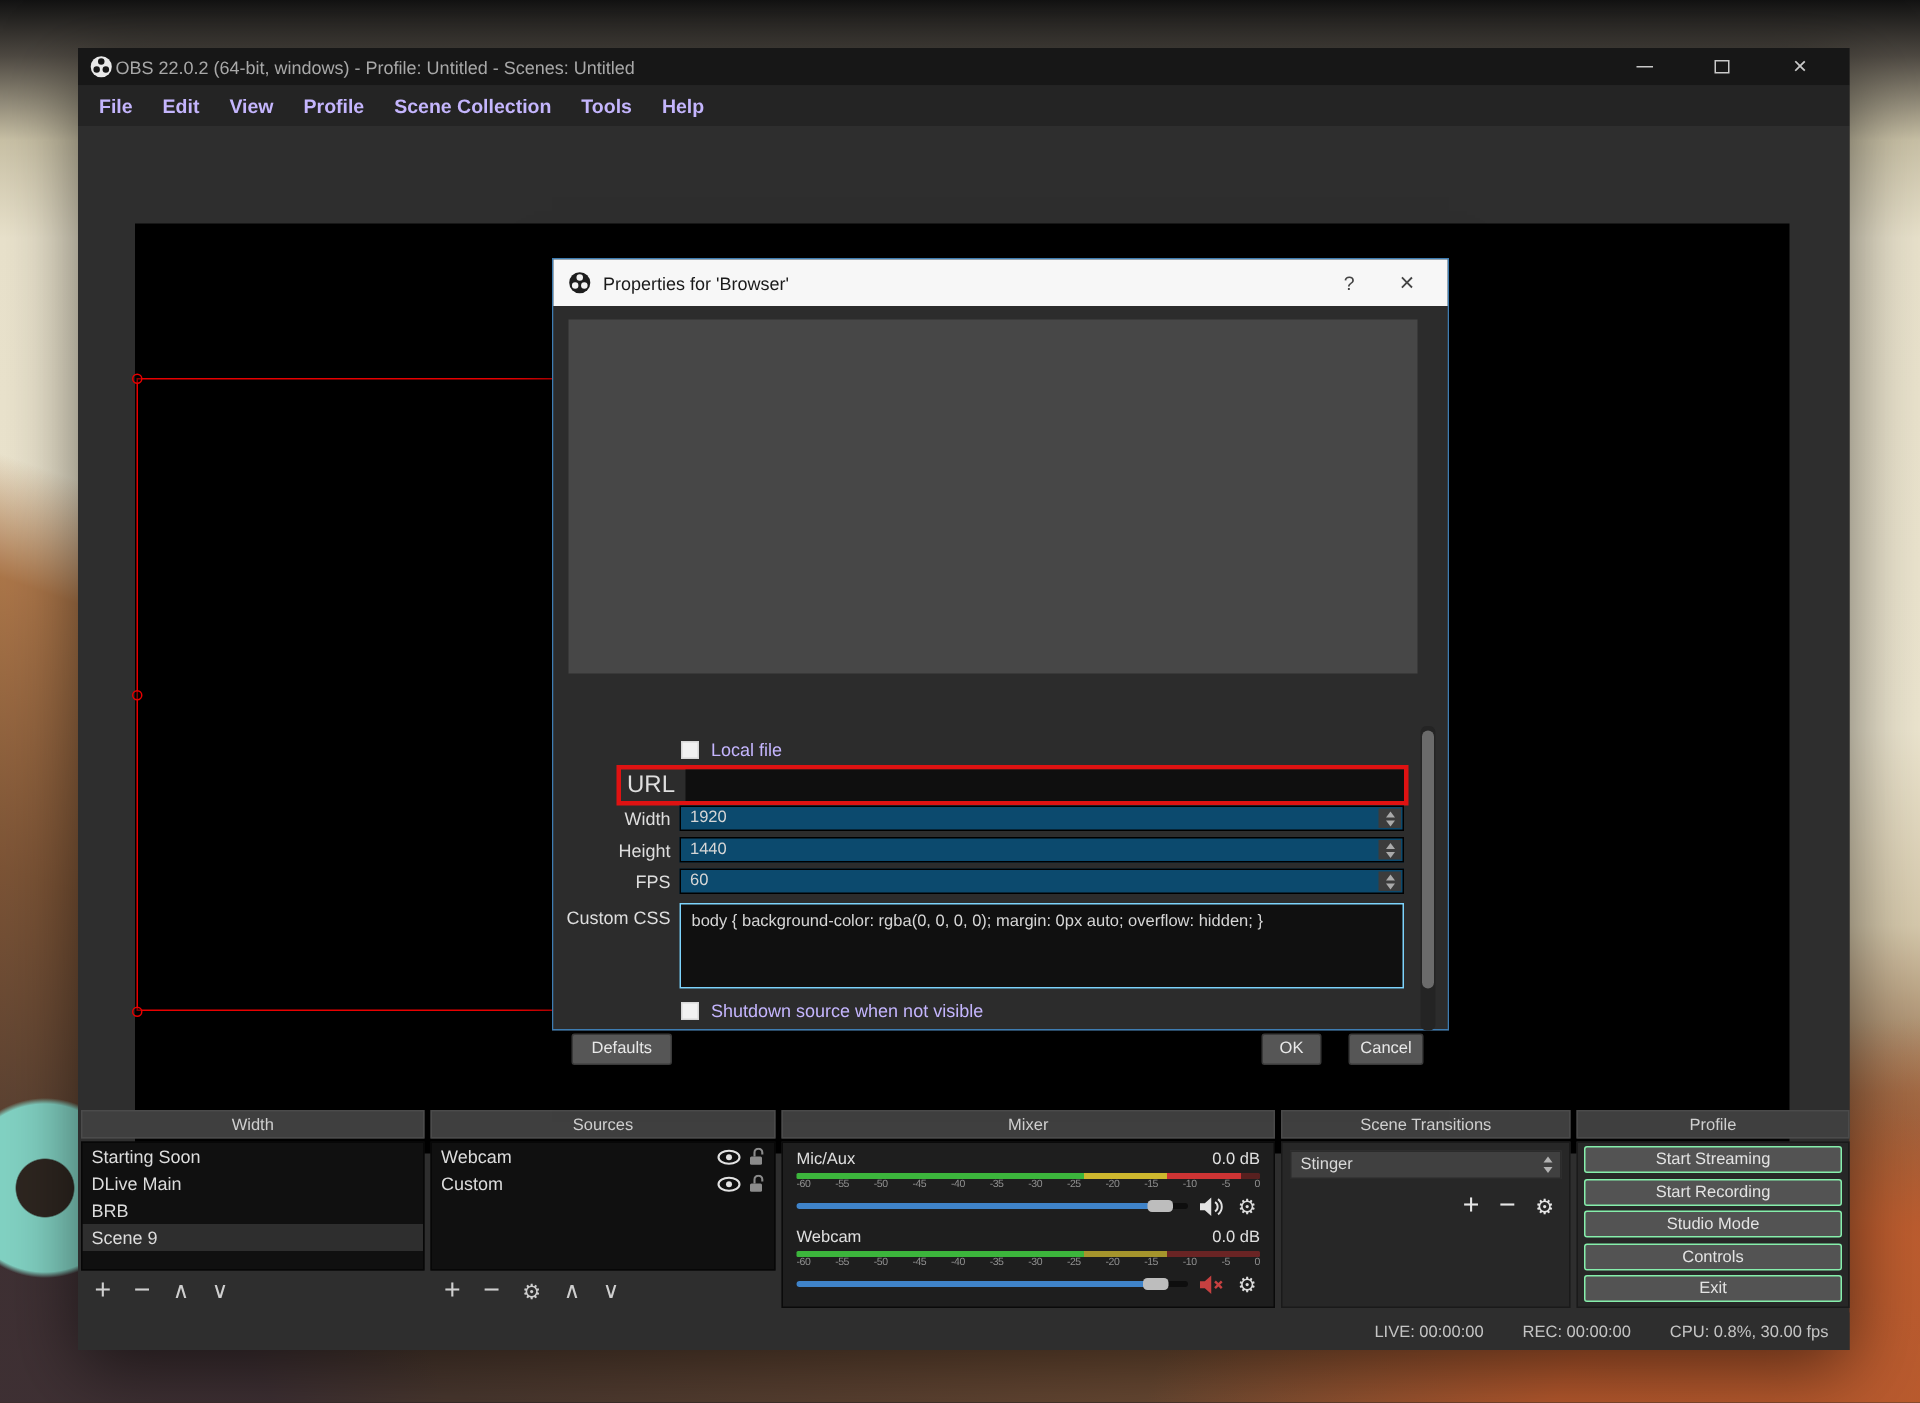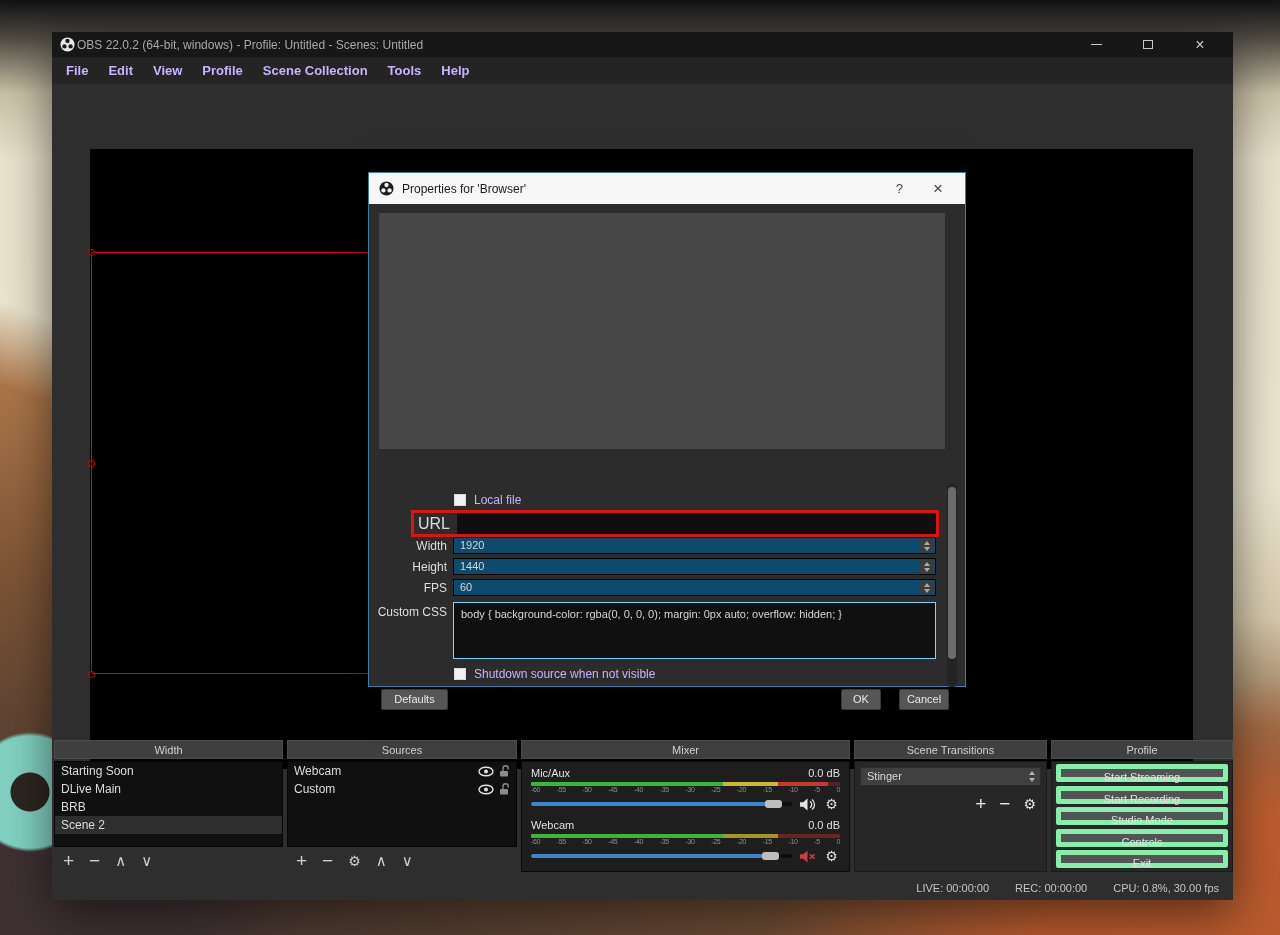--- a/index.html
+++ b/index.html
@@ -90,21 +90,21 @@
   .tri-up { width:0; height:0; border-left:3.5px solid transparent; border-right:3.5px solid transparent;
     border-bottom:4px solid #b3b3b3; }
   .tri-dn { width:0; height:0; border-left:3.5px solid transparent; border-right:3.5px solid transparent;
     border-top:4px solid #b3b3b3; }
   .trans-tools { position:absolute; top:32px; right:10px; display:flex; align-items:center; gap:13px;
     color:#e6e6e6; }
 
   
   .ctrl-body { position:absolute; top:21px; left:0; right:0; bottom:2px; background:#272727;
     border:1px solid #1a1a1a; padding:2px 4px; }
-  .ctrl-btn { height:18px; line-height:17px; background:#535353; border:5px solid #86efac;
+  .ctrl-btn { height:18px; line-height:17px; background:#535353; border:1px solid #86efac;
     border-radius:2px; color:#e3e3e3; font-size:11px; text-align:center; margin-bottom:3.5px; }
 
   .statusbar { position:absolute; left:0; right:0; bottom:0; height:25px; display:flex;
     align-items:center; justify-content:flex-end; gap:26px; padding-right:14px;
     color:#c4c4c4; font-size:11px; background:#2e2e2e; }
 
   
   .dialog { position:absolute; left:368px; top:172px; width:598px; height:515px; z-index:20;
     border:1px solid #3e7cb1; box-shadow:0 10px 34px rgba(0,0,0,.6); background:#2c2c2c; }
   .dlg-titlebar { position:absolute; left:0; top:0; right:0; height:31px; background:#f7f7f7;
@@ -202,21 +202,21 @@
         <div class="lrow">
             <span class="rowlabel">Starting Soon</span>
           </div>
         <div class="lrow">
             <span class="rowlabel">DLive Main</span>
           </div>
         <div class="lrow">
             <span class="rowlabel">BRB</span>
           </div>
         <div class="lrow selected">
-            <span class="rowlabel">Scene 2</span>
+            <span class="rowlabel">Scene 9</span>
           </div>
       </div>
       <div class="dock-toolbar">
         <span class="tb big">+</span>
         <span class="tb big">−</span>
         <span class="tb">∧</span>
         <span class="tb">∨</span>
       </div>
     </div>
 

